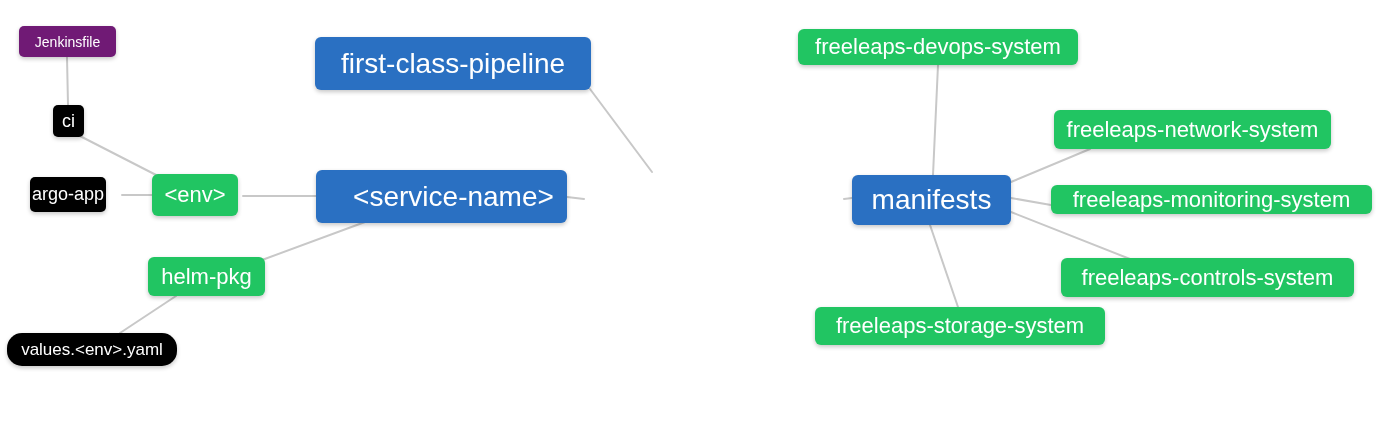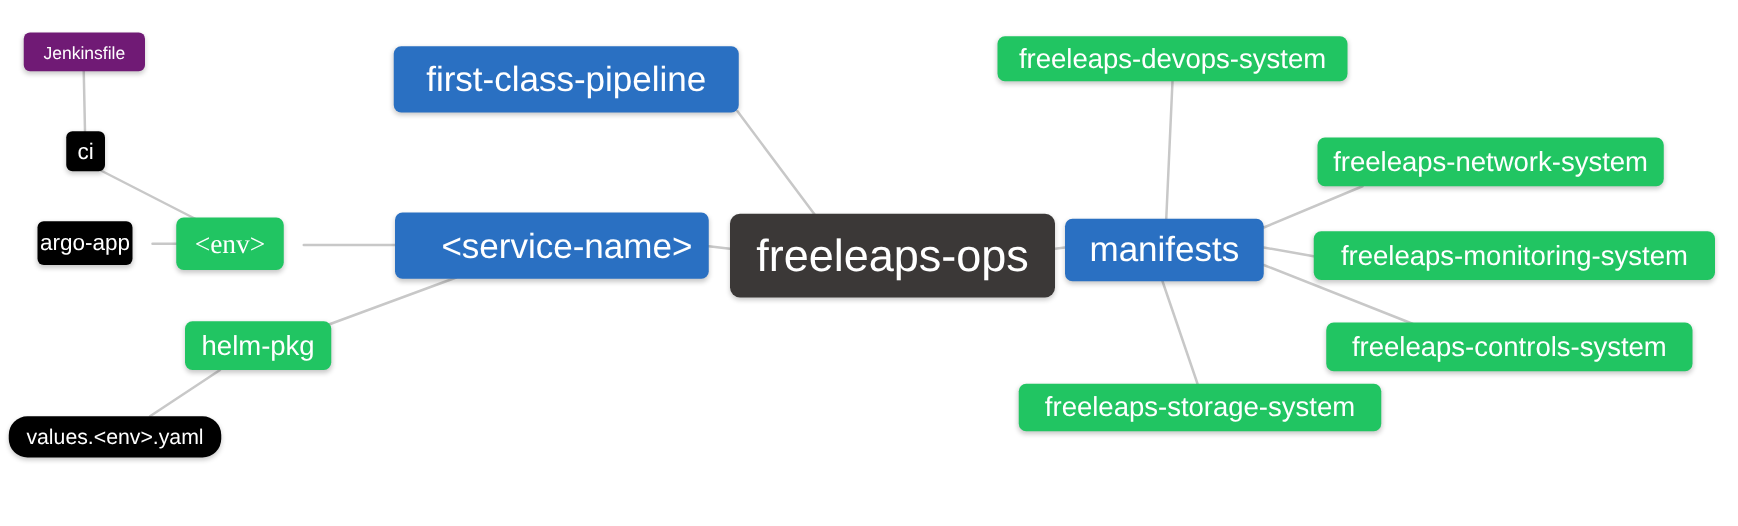--- a/index.html
+++ b/index.html
@@ -45,25 +45,25 @@
   .lv-branch { background: #2a70c2; font-size: 28px; }
   .lv-leaf   { background: #21c562; font-size: 22px; }
   .lv-red    { background: #000000; font-size: 18px; border-radius: 5px; }
   .lv-amber  { background: #701a75; font-size: 14px; border-radius: 5px; }
 
   
   .n-root        { left: 584px;  top: 171px; width: 260px; height: 67px; }
   .n-fcp         { left: 315px;  top: 37px;  width: 276px; height: 53px; }
   .n-service     { left: 316px;  top: 170px; width: 251px; height: 53px; padding-left: 24px; }
   .n-manifests   { left: 852px;  top: 175px; width: 159px; height: 50px; }
-  .n-env         { left: 141px;  top: 174px; width: 86px;  height: 42px; font-family: Liberation Serif, serif; }
+  .n-env         { left: 152px;  top: 174px; width: 86px;  height: 42px; }
   .n-helm        { left: 148px;  top: 257px; width: 117px; height: 39px; }
   .n-devops      { left: 798px;  top: 29px;  width: 280px; height: 36px; }
   .n-network     { left: 1054px; top: 110px; width: 277px; height: 39px; }
-  .n-monitoring  { left: 1051px; top: 185px; width: 321px; height: 39px; }
+  .n-monitoring  { left: 1051px; top: 185px; width: 321px; height: 29px; }
   .n-controls    { left: 1061px; top: 258px; width: 293px; height: 39px; }
   .n-storage     { left: 815px;  top: 307px; width: 290px; height: 38px; text-align: center; }
   .n-ci          { left: 53px;   top: 105px; width: 31px;  height: 32px; }
   .n-argo        { left: 30px;   top: 177px; width: 76px;  height: 35px; }
   .n-values      { left: 7px;    top: 333px; width: 170px; height: 33px; font-size: 17px; border-radius: 15px; }
   .n-jenkinsfile { left: 19px;   top: 26px;  width: 97px;  height: 31px; }
 </style>
 </head>
 <body>
 
@@ -88,21 +88,20 @@
 
   <div class="node lv-amber n-jenkinsfile">Jenkinsfile</div>
   <div class="node lv-red n-ci">ci</div>
   <div class="node lv-red n-argo">argo-app</div>
   <div class="node lv-leaf n-env">&lt;env&gt;</div>
   <div class="node lv-leaf n-helm">helm-pkg</div>
   <div class="node lv-red n-values">values.&lt;env&gt;.yaml</div>
 
   <div class="node lv-branch n-fcp">first-class-pipeline</div>
   <div class="node lv-branch n-service">&lt;service-name&gt;</div>
-  <div class="node lv-root n-root">freeleaps-ops</div>
   <div class="node lv-branch n-manifests">manifests</div>
 
   <div class="node lv-leaf n-devops">freeleaps-devops-system</div>
   <div class="node lv-leaf n-network">freeleaps-network-system</div>
   <div class="node lv-leaf n-monitoring">freeleaps-monitoring-system</div>
   <div class="node lv-leaf n-controls">freeleaps-controls-system</div>
   <div class="node lv-leaf n-storage">freeleaps-storage-system</div>
 
 </div>
 

